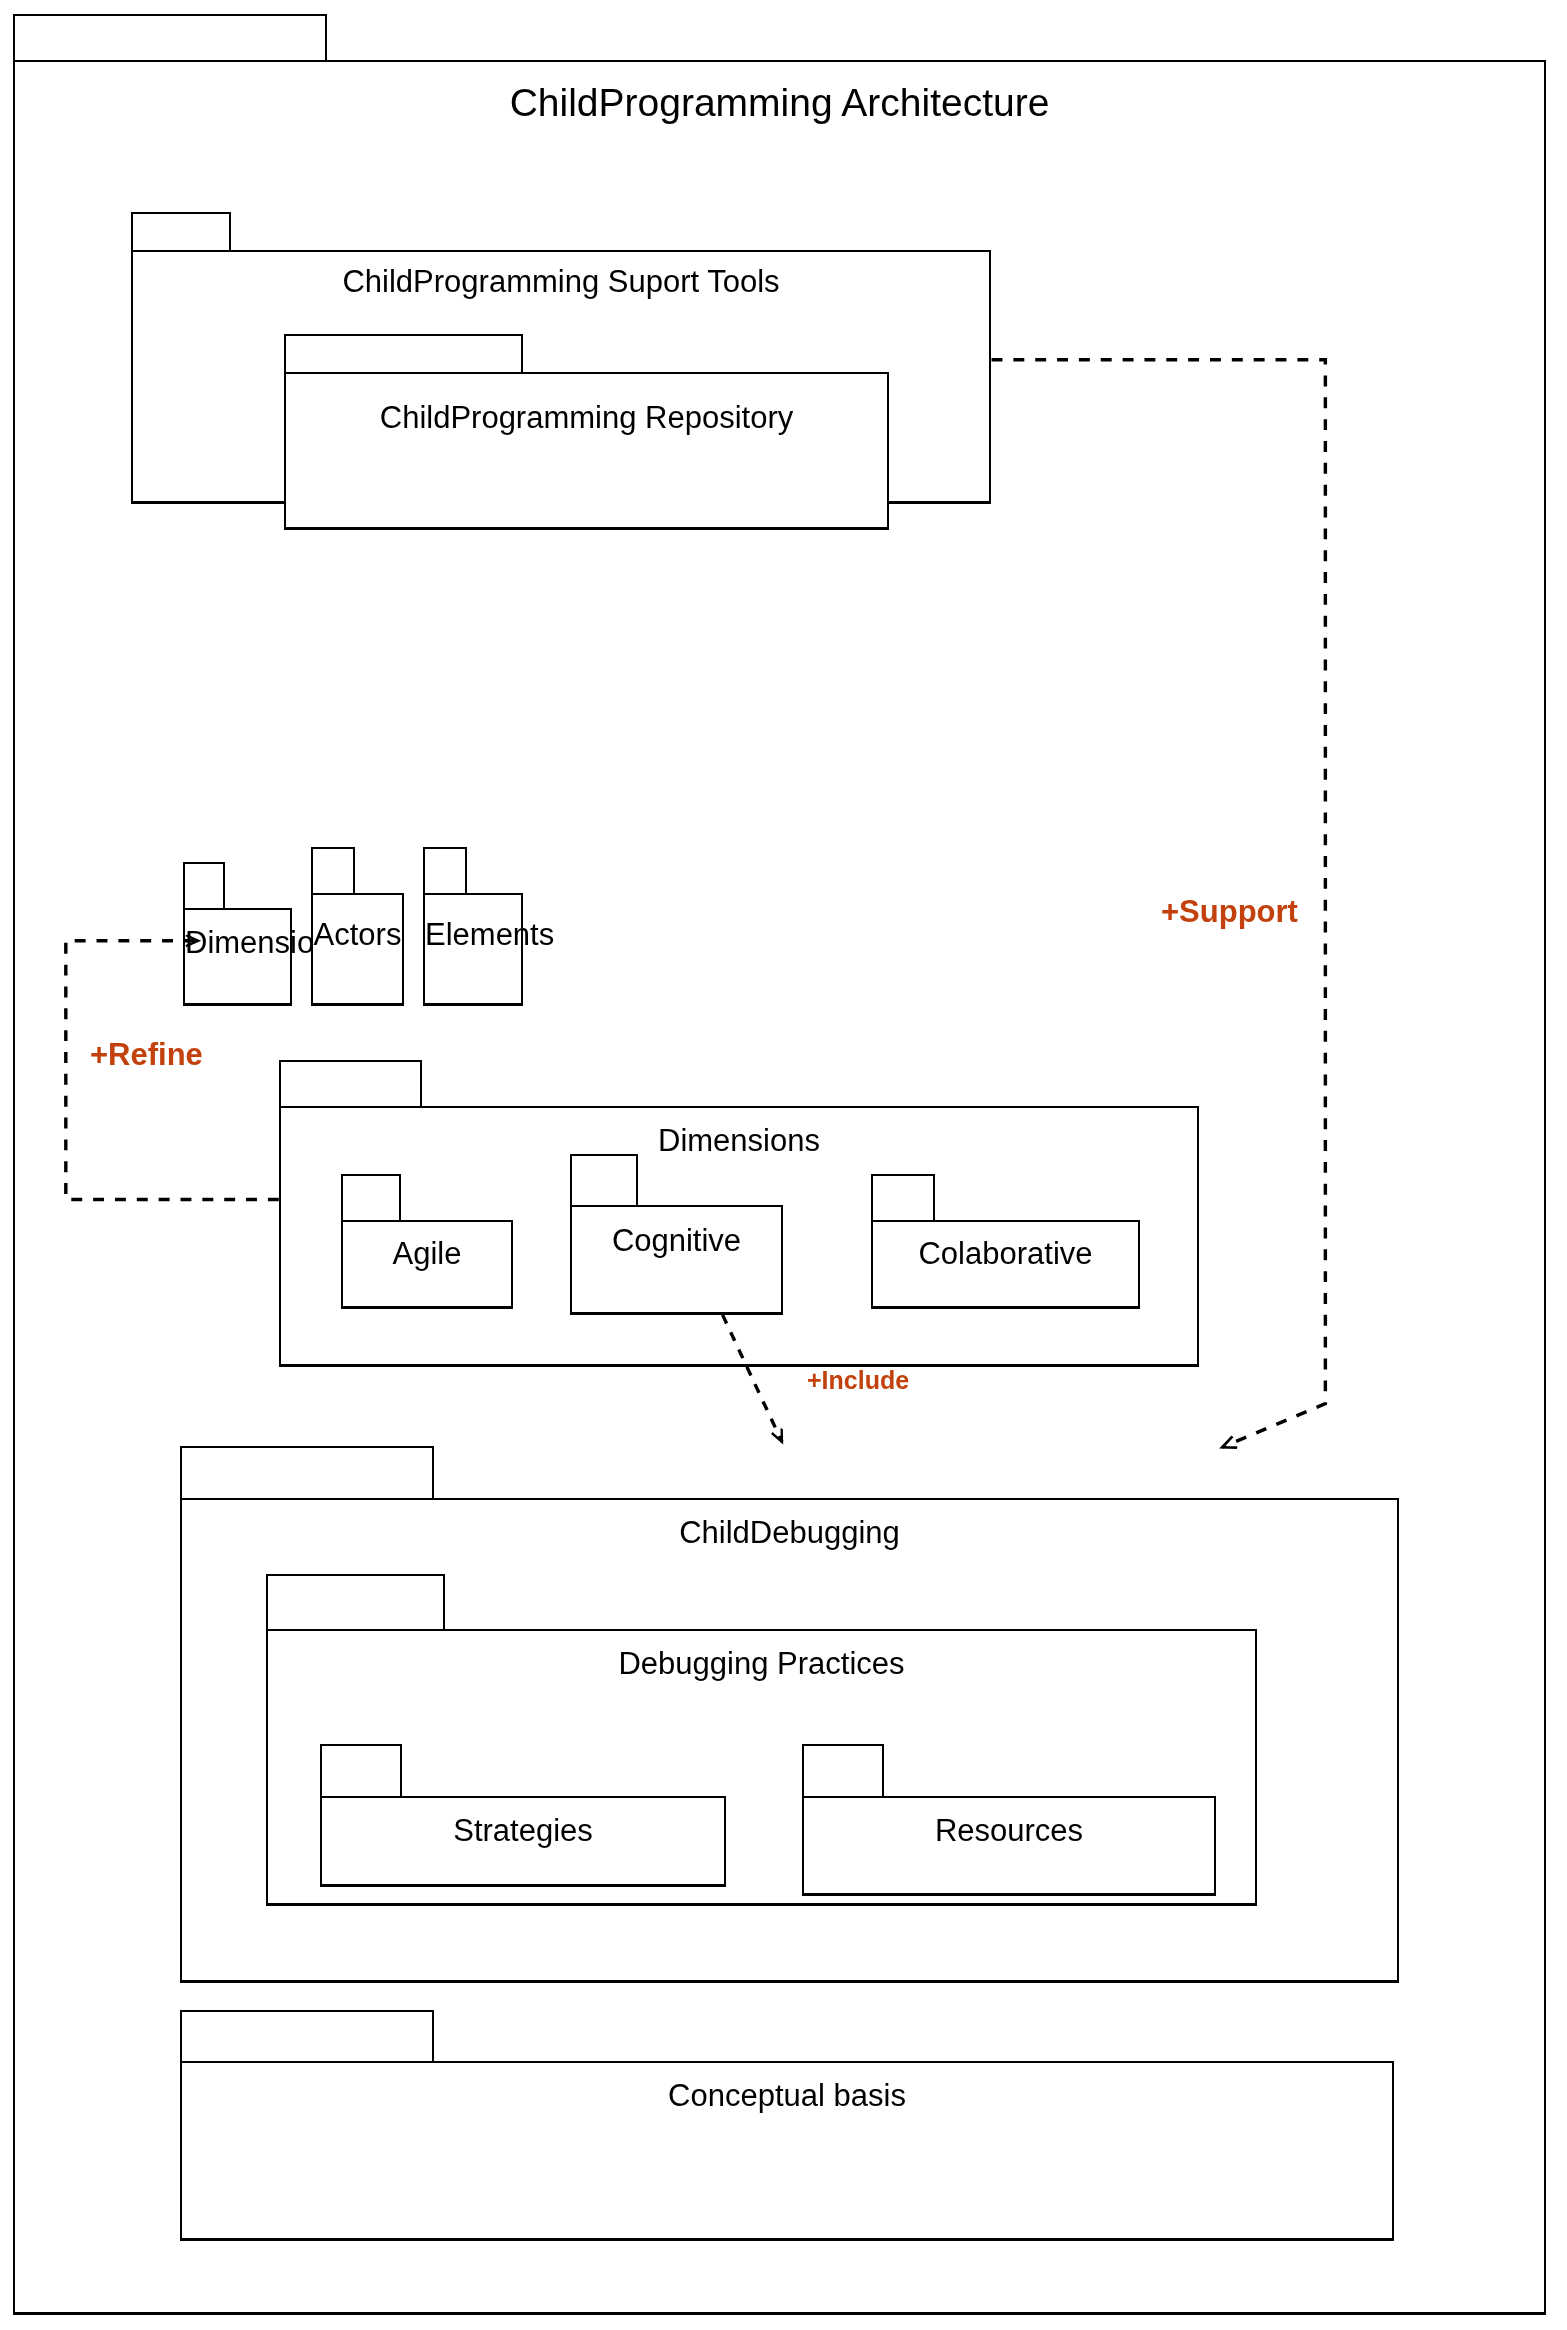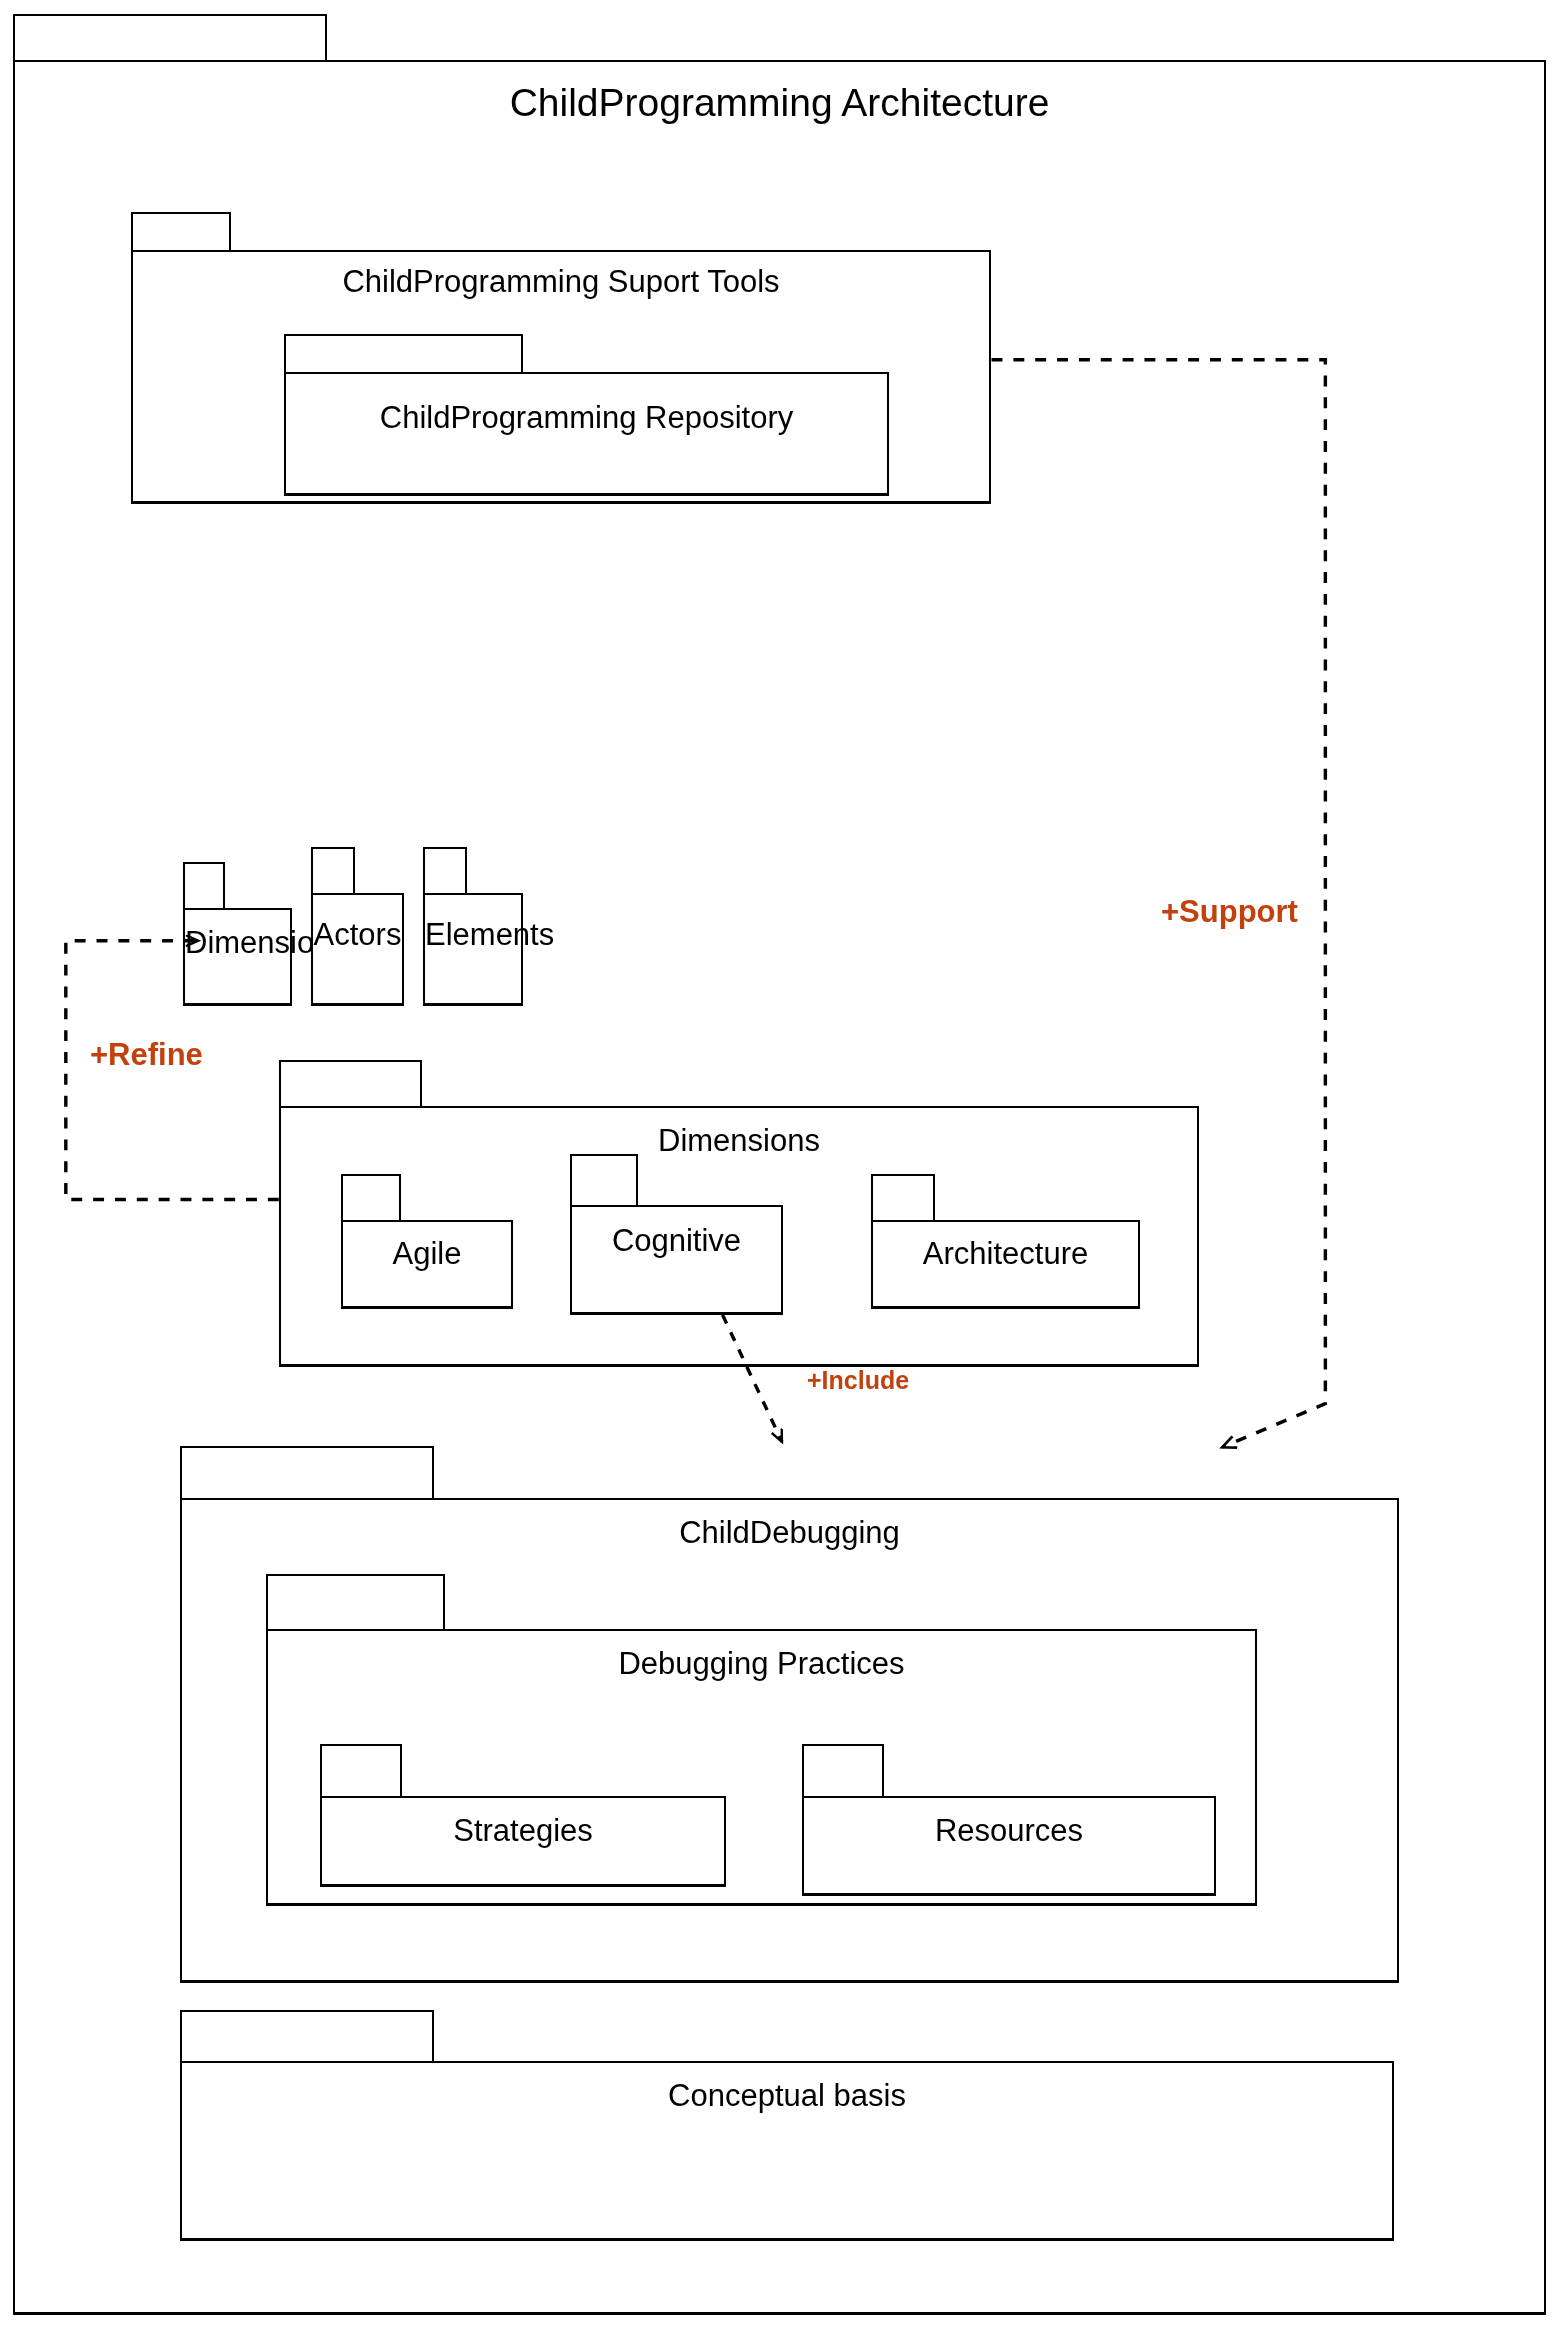--- a/index.html
+++ b/index.html
@@ -79,21 +79,21 @@
 
   <div class="pkg" style="left:131px; top:212px; width:860px; height:292px;">
     <div class="pkg-tab" style="width:100px; height:40px;"></div>
     <div class="pkg-body" style="top:38px; width:860px; height:254px;">
       <div class="pkg-label" style="top:12.3px; font-size:31px;">ChildProgramming Suport Tools</div>
     </div>
   </div>
 
   <div class="pkg" style="left:284px; top:334px; width:605px; height:162px;">
     <div class="pkg-tab" style="width:239px; height:40px;"></div>
-    <div class="pkg-body" style="top:38px; width:605px; height:124px;">
+    <div class="pkg-body" style="top:38px; width:605px; height:158px;">
       <div class="pkg-label" style="top:26px; font-size:31px;">ChildProgramming Repository</div>
     </div>
   </div>
 
 
   <div class="pkg" style="left:183px; top:862px; width:109px; height:145px;">
     <div class="pkg-tab" style="width:42px; height:48px;"></div>
     <div class="pkg-body" style="top:46px; width:109px; height:98px;">
       <div class="pkg-label" style="top:15px; font-size:31px;">Dimensions</div>
     </div>
@@ -130,21 +130,21 @@
   <div class="pkg" style="left:570px; top:1154px; width:251px; height:161px;">
     <div class="pkg-tab" style="width:68px; height:53px;"></div>
     <div class="pkg-body" style="top:51px; width:213px; height:110px;">
       <div class="pkg-label" style="top:16.4px; font-size:31px;">Cognitive</div>
     </div>
   </div>
 
   <div class="pkg" style="left:871px; top:1174px; width:269px; height:135px;">
     <div class="pkg-tab" style="width:64px; height:48px;"></div>
     <div class="pkg-body" style="top:46px; width:269px; height:89px;">
-      <div class="pkg-label" style="top:13.7px; font-size:31px;">Architecture</div>
+      <div class="pkg-label" style="top:13.7px; font-size:31px;">Colaborative</div>
     </div>
   </div>
 
   <div class="pkg" style="left:180px; top:1446px; width:1219px; height:537px;">
     <div class="pkg-tab" style="width:254px; height:53px;"></div>
     <div class="pkg-body" style="top:52px; width:1219px; height:485px;">
       <div class="pkg-label" style="top:15px; font-size:31px;">ChildDebugging</div>
     </div>
   </div>
 

